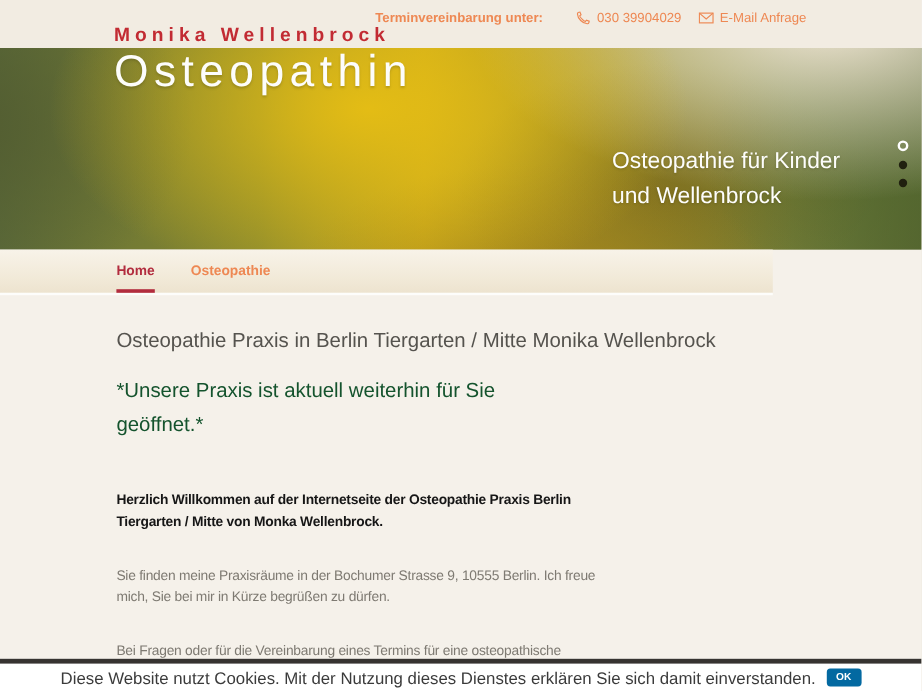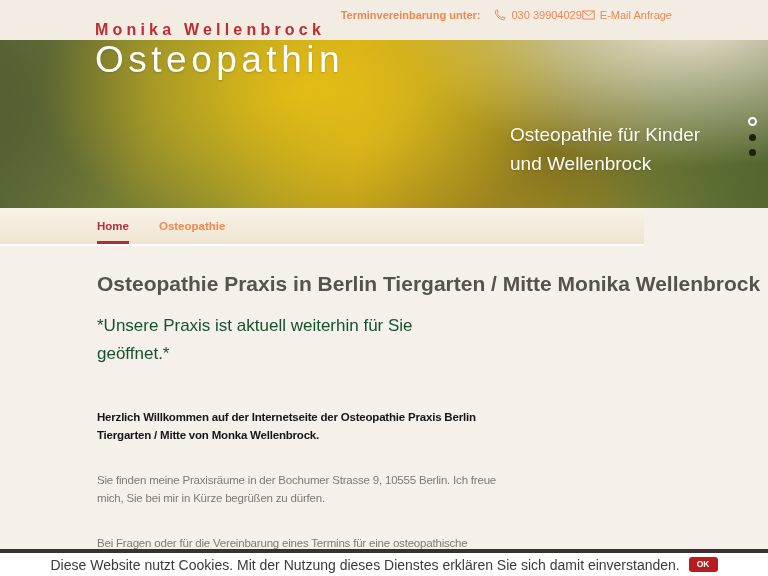--- a/index.html
+++ b/index.html
@@ -2,21 +2,21 @@
 <html lang="de"><head>
 <meta charset="utf-8">
 <style>
   html,body{margin:0;padding:0;}
   body{font-family:"Liberation Sans",sans-serif;background:#e9e4db;}
   .page{position:relative;width:768px;height:576px;overflow:hidden;background:#f5f1ea;}
 
   
   .header{position:relative;width:768px;height:208px;}
   .topbar{position:absolute;top:0;left:0;width:768px;height:40px;background:#f2ece2;}
-  .contact{position:absolute;top:9px;right:96px;display:flex;align-items:center;
+  .contact{position:absolute;top:9px;right:96px;display:flex;align-items:center;gap:14px;
            font-size:11px;color:#ee8853;white-space:nowrap;margin-left:26px;}
   .contact .lbl{font-weight:700;margin-right:14px;}
   .contact .item{display:flex;align-items:center;gap:5px;text-decoration:none;color:#ee8853;}
   .contact svg{display:block;}
 
   
   .hero{position:absolute;top:40px;left:0;width:768px;height:168px;
     background:
       radial-gradient(ellipse 430px 250px at 40% 30%, rgba(230,190,20,.95) 0%, rgba(230,190,20,0) 62%),
       radial-gradient(ellipse 520px 260px at 90% -14%, rgba(246,235,220,.96) 0%, rgba(246,235,220,0) 58%),
@@ -45,31 +45,31 @@
        background:linear-gradient(180deg,#f8f3e9 0%,#f1e9d7 70%,#ede3cf 100%);
        border-bottom:2px solid #fdfdfb;box-sizing:border-box;
        display:flex;align-items:stretch;padding-left:97px;}
   .nav-item{display:flex;align-items:center;margin-right:30px;font-size:11.5px;font-weight:700;
             color:#ee8853;cursor:pointer;position:relative;}
   .nav-item.active{color:#b22c3e;}
   .nav-item.active::after{content:"";position:absolute;left:0;right:0;bottom:0;height:3px;background:#b22c3e;}
 
   
   .content{padding:26px 0 0 97px;}
-  h1.page-title{margin:0;font-size:21px;font-weight:700;color:#55534e;line-height:24px;}
+  h1.page-title{margin:0;font-size:17px;font-weight:400;color:#55534e;line-height:24px;}
   .promo{margin-top:16px;max-width:362px;font-size:17px;line-height:28px;color:#14532d;}
   .intro{margin:40px 0 0;max-width:425px;font-size:11.5px;font-weight:700;color:#161616;
          line-height:18px;letter-spacing:-.2px;}
   .para{margin:27px 0 0;max-width:425px;font-size:11.5px;color:#7e7a72;line-height:18px;letter-spacing:-.2px;}
 
   
   .cookie{position:absolute;left:0;bottom:0;width:768px;height:23px;background:#ffffff;
           border-top:4px solid #363330;display:flex;align-items:center;justify-content:center;gap:9px;}
   .cookie-text{font-size:14px;color:#3b3b3b;letter-spacing:0;}
-  .cookie-ok{background:#b91c1c;color:#ffffff;font-size:8.5px;font-weight:700;border:none;
+  .cookie-ok{background:#0369a1;color:#ffffff;font-size:8.5px;font-weight:700;border:none;
              border-radius:3px;padding:3px 8px;line-height:1;cursor:pointer;font-family:"Liberation Sans",sans-serif;}
 </style>
 </head>
 <body>
 
 <div class="page">
 
   <div class="header">
     <div class="topbar">
       <div class="contact">

